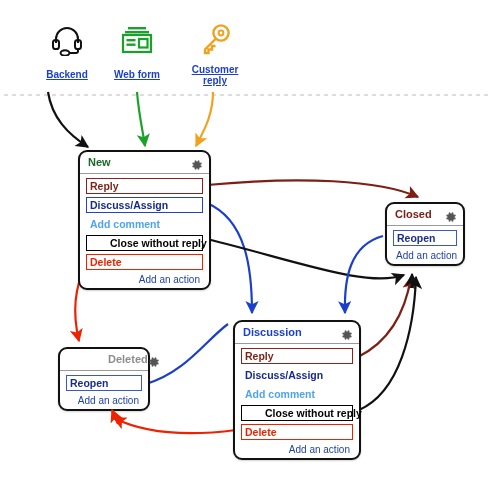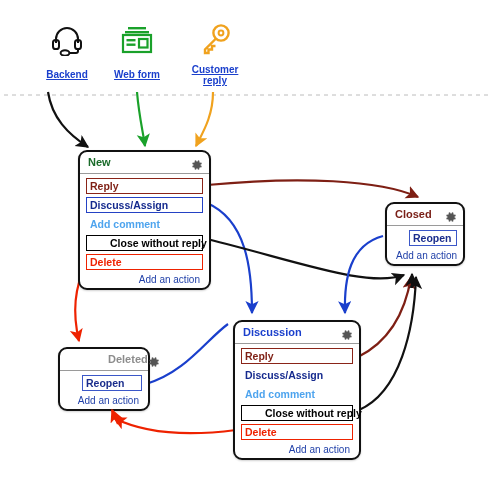--- a/index.html
+++ b/index.html
@@ -52,21 +52,21 @@
     line-height:12px;white-space:nowrap;cursor:pointer;
     background:#fff;
   }
   .act.plain{border:1px solid transparent;background:none;padding:1px 3px;}
   .act-reply{border-color:#8a2418;color:#7e1f14;}
   .act-discuss{border-color:#2442c4;color:#152a8e;}
   .act-discuss-plain{color:#152a8e;}
   .act-comment{color:#4ea4ee;}
   .act-close{border-color:#000;color:#000;padding-left:23px;}
   .act-delete{border-color:#ee2200;color:#ee2200;}
-  .act-reopen{border-color:#3b57c8;color:#1a2d8c;margin-left:16px;}
+  .act-reopen{border-color:#3b57c8;color:#1a2d8c;}
   .addaction{
     font-size:10px;color:#1f3fa8;padding:1px 3px 0 3px;
     cursor:pointer;white-space:nowrap;text-align:right;
   }
 
   #box-new{left:78px;top:150px;width:133px;}
   #box-new .title{color:#1a6b2a;}
   #box-closed{left:385px;top:202px;width:80px;}
   #box-closed .title{color:#7a2018;}
   #box-discussion{left:233px;top:320px;width:128px;}

